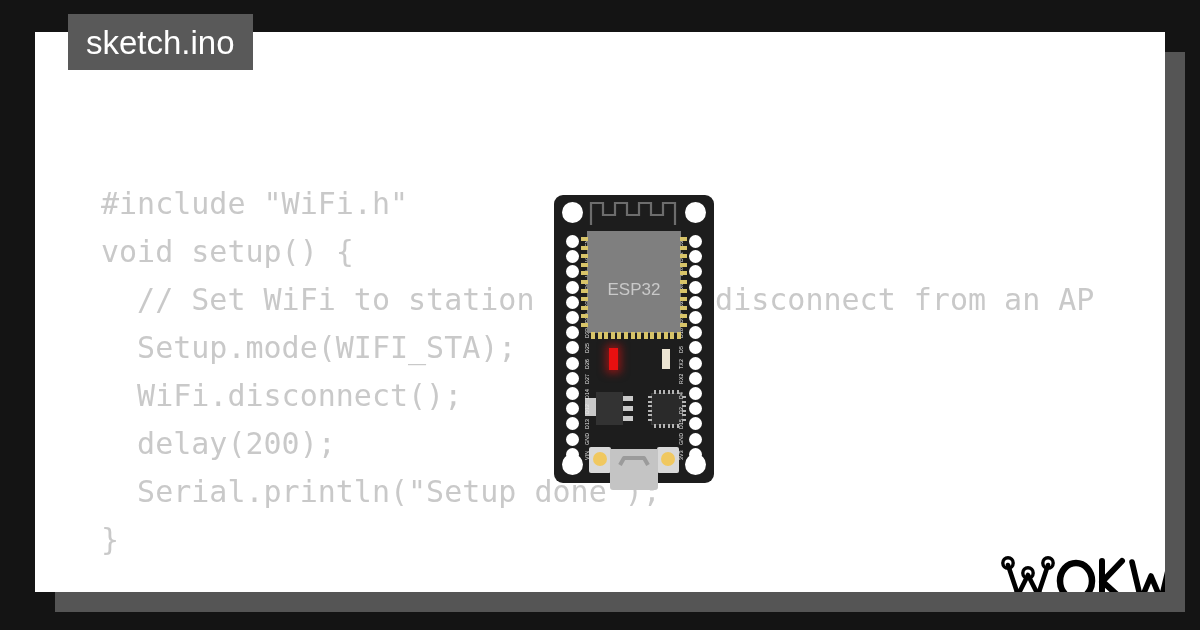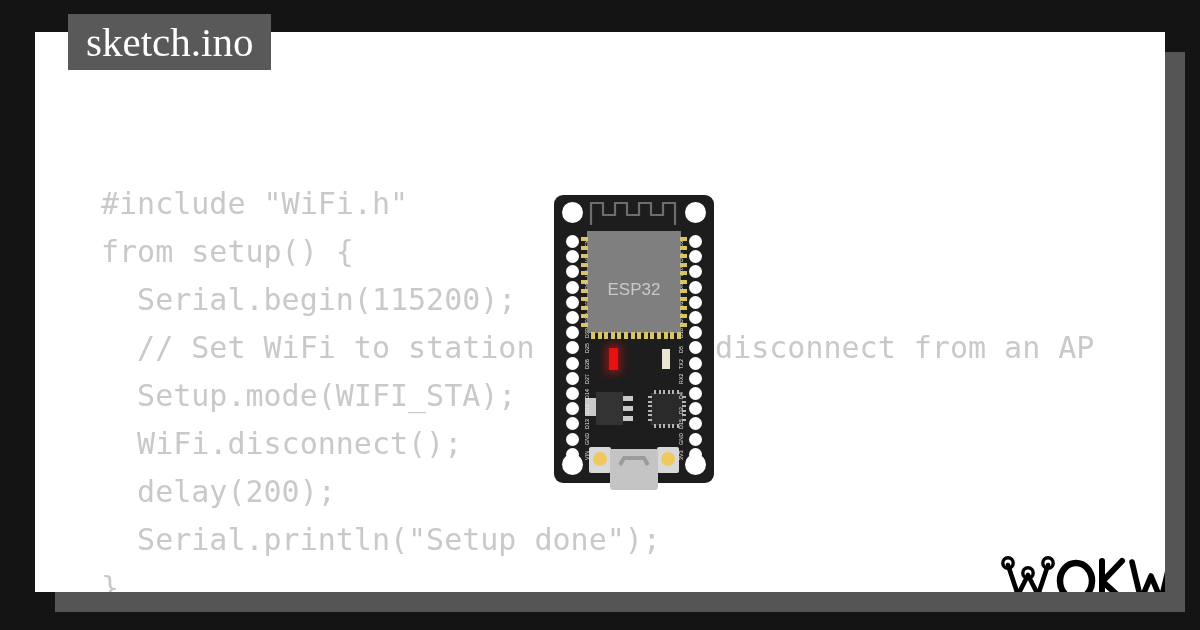--- a/index.html
+++ b/index.html
@@ -50,22 +50,22 @@
     height: 56px;
     padding: 0 18px;
     background: #595959;
     display: flex;
     align-items: center;
     justify-content: center;
     z-index: 40;
   }
   #file-tab .tab-label {
     color: #ffffff;
-    font-size: 41px;
-    font-family: Liberation Serif, serif;
+    font-size: 33px;
+    font-family: Liberation Sans, sans-serif;
     letter-spacing: 0px;
     line-height: 1;
   }
 
   
   #code-area {
     position: absolute;
     left: 66px;
     top: 148px;
     width: 1100px;
@@ -274,22 +274,21 @@
 <body>
 
 <div id="stage">
 
   <div id="panel-shadow"></div>
 
   <div id="editor-panel">
 
     <div id="code-area">
       <div class="code-line">#include "WiFi.h"</div>
-      <div class="code-line">from setup() {</div>
-      <div class="code-line">  Serial.begin(115200);</div>
+      <div class="code-line">void setup() {</div>
       <div class="code-line">  // Set WiFi to station mode and disconnect from an AP</div>
       <div class="code-line">  Setup.mode(WIFI_STA);</div>
       <div class="code-line">  WiFi.disconnect();</div>
       <div class="code-line">  delay(200);</div>
       <div class="code-line">  Serial.println("Setup done");</div>
       <div class="code-line">}</div>
     </div>
 
     <div id="esp32-board">
       <div id="board-pcb"></div>

